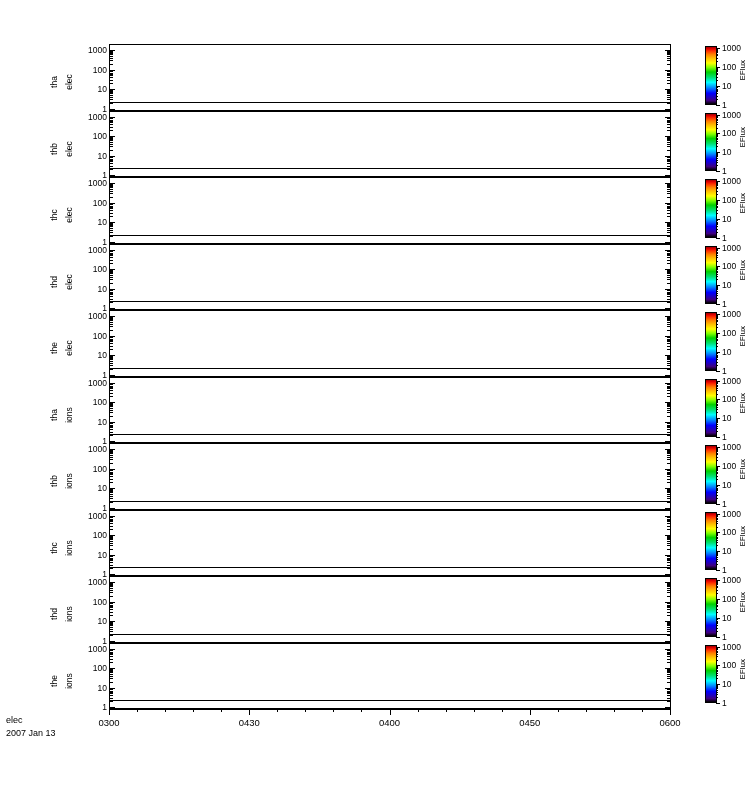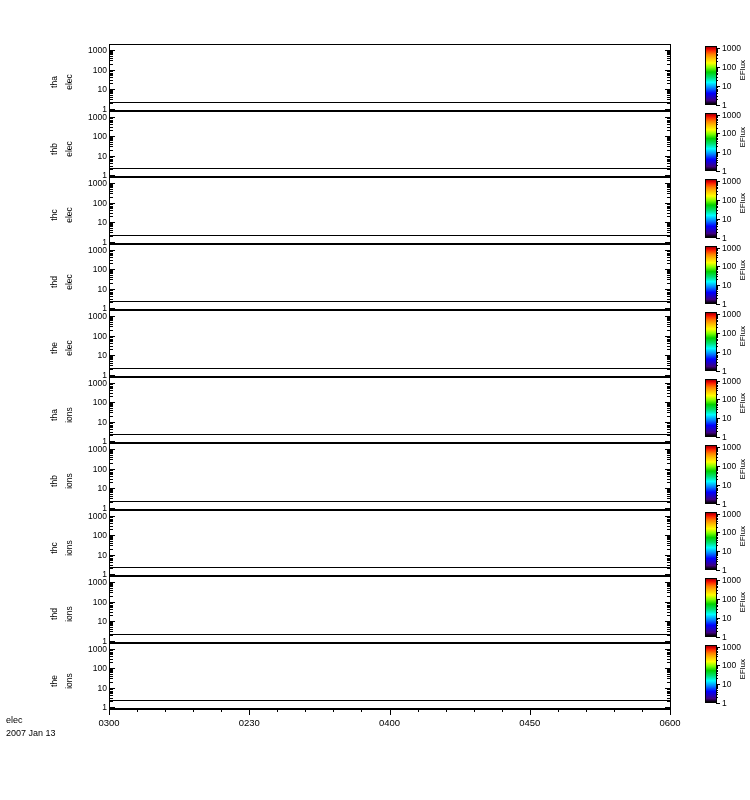--- a/index.html
+++ b/index.html
@@ -191,21 +191,21 @@
 
 
   <div class="xaxis" id="xaxis" style="top: 709px;">
       <div class="xtick major" style="left: 0px;"></div>
       <div class="xlab" style="left: 0px;">0300</div>
       <div class="xtick minor" style="left: 28.05px;"></div>
       <div class="xtick minor" style="left: 56.1px;"></div>
       <div class="xtick minor" style="left: 84.15px;"></div>
       <div class="xtick minor" style="left: 112.2px;"></div>
       <div class="xtick major" style="left: 140.25px;"></div>
-      <div class="xlab" style="left: 140.25px;">0230</div>
+      <div class="xlab" style="left: 140.25px;">0430</div>
       <div class="xtick minor" style="left: 168.3px;"></div>
       <div class="xtick minor" style="left: 196.35px;"></div>
       <div class="xtick minor" style="left: 224.4px;"></div>
       <div class="xtick minor" style="left: 252.45px;"></div>
       <div class="xtick major" style="left: 280.5px;"></div>
       <div class="xlab" style="left: 280.5px;">0400</div>
       <div class="xtick minor" style="left: 308.55px;"></div>
       <div class="xtick minor" style="left: 336.6px;"></div>
       <div class="xtick minor" style="left: 364.65px;"></div>
       <div class="xtick minor" style="left: 392.7px;"></div>

